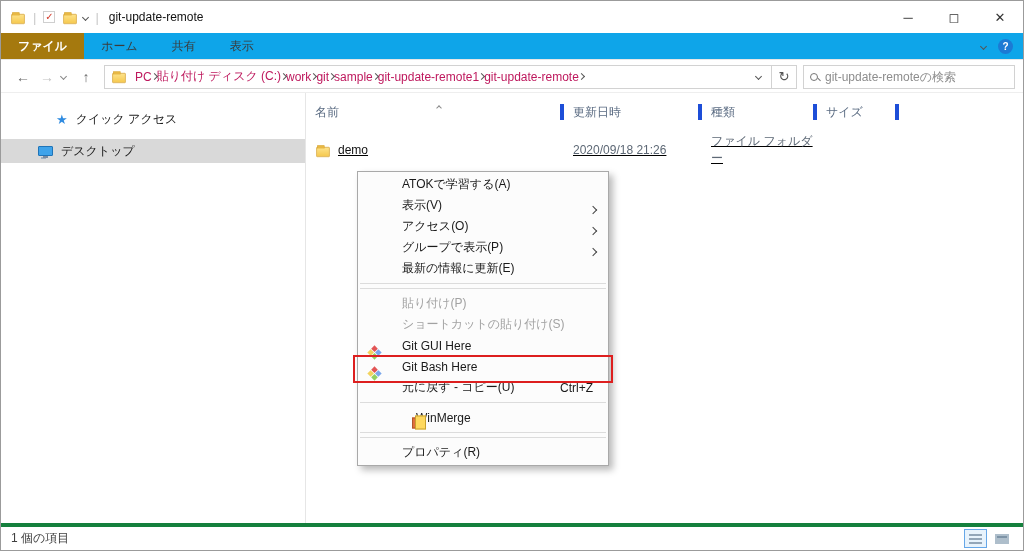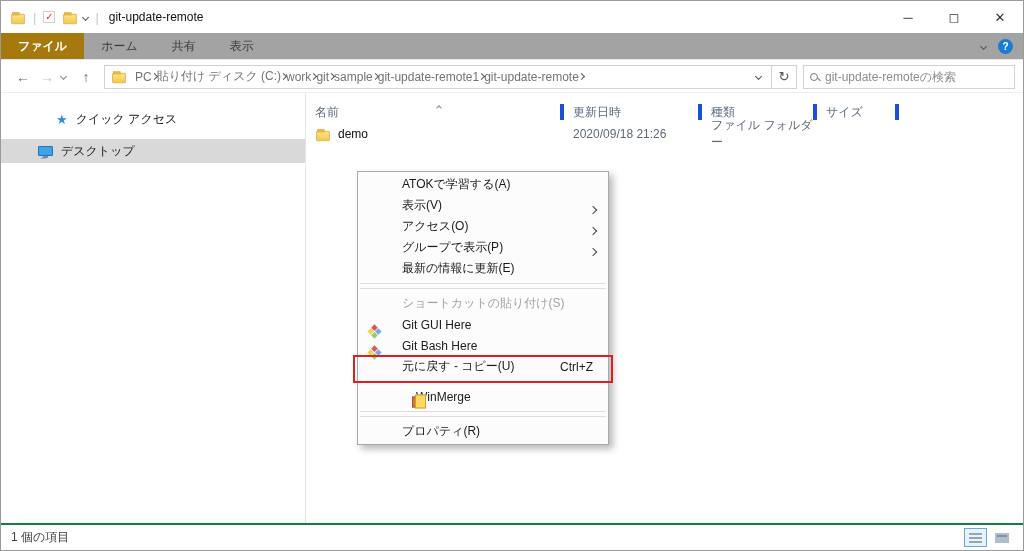--- a/index.html
+++ b/index.html
@@ -23,32 +23,32 @@
   .folder.small { transform:scale(.85); }
 
   
   .chev { display:inline-block; width:5px; height:5px; border-top:1px solid #555; border-right:1px solid #555; }
   .chev.r { transform:rotate(45deg); }
   .chev.d { transform:rotate(135deg); }
   .chev.u { transform:rotate(-45deg); }
   .chev.lg { width:6px; height:6px; border-width:1.3px; }
 
   
-  .ribbon { position:absolute; top:32px; left:0; right:0; height:27px; display:flex; align-items:stretch; border-bottom:1px solid #e6e6e6; background:#a3a3a3; }
+  .ribbon { position:absolute; top:32px; left:0; right:0; height:27px; display:flex; align-items:stretch; border-bottom:1px solid #e6e6e6; background:#0ea5e9; }
   .rtab { font-size:12px; color:#3b3b3b; display:flex; align-items:center; padding:0 17px; }
   .rtab.active { color:#fff; font-weight:bold; }
   .ribbon-right { margin-left:auto; display:flex; align-items:center; gap:12px; padding-right:10px; }
   .help-circle { width:15px; height:15px; border-radius:50%; color:#fff; font-size:10px; font-weight:bold; display:flex; align-items:center; justify-content:center; }
 
   
   .addrrow { position:absolute; top:60px; left:0; right:0; height:32px; display:flex; align-items:center; padding:0 8px 0 10px; border-bottom:1px solid #eee; }
   .nav-ic { font-size:14px; color:#6b6b6b; width:24px; text-align:center; }
   .nav-ic.disabled { color:#c3c3c3; }
   .addrbox { flex:1; height:24px; border:1px solid #d2d2d2; background:#fff; display:flex; align-items:center; padding:0 4px 0 6px; margin-left:6px; }
-  .crumbs { display:flex; align-items:center; font-size:12px; color:#737373; flex:1; }
+  .crumbs { display:flex; align-items:center; font-size:12px; color:#be185d; flex:1; }
   .crumb { white-space:nowrap; }
   .addr-dd { margin-right:6px; }
   .refreshbox { width:25px; height:24px; border:1px solid #d2d2d2; border-left:none; display:flex; align-items:center; justify-content:center; font-size:13px; color:#555; }
   .searchbox { width:212px; height:24px; border:1px solid #d2d2d2; margin-left:6px; display:flex; align-items:center; padding:0 6px; gap:7px; }
   .searchbox input { border:none; outline:none; width:100%; font-size:12px; color:#333; font-family:inherit; }
   .searchbox input::placeholder { color:#8d8d8d; }
   .mag { position:relative; width:8px; height:8px; border:1.4px solid #777; border-radius:50%; flex:none; }
   .mag::after { content:""; position:absolute; width:4px; height:1.4px; background:#777; transform:rotate(45deg); right:-4px; bottom:-1px; }
 
   
@@ -60,26 +60,26 @@
   .side-item.selected { background:#d9d9d9; }
   .star-ic { color:#2f8be0; font-size:13px; line-height:1; }
   .desk-ic { position:relative; width:15px; height:10px; background:#3fa3ea; border:1px solid #1f74b8; border-radius:1px; }
   .desk-ic::after { content:""; position:absolute; left:4px; bottom:-3px; width:5px; height:2px; background:#7a8aa0; box-shadow:-2px 1px 0 0 #9fb0c0; }
 
   .filelist { flex:1; position:relative; padding-top:8px; }
   .lheader { display:flex; height:22px; align-items:center; position:relative; }
   .lh-col { font-size:12px; color:#5a6b82; padding-left:9px; height:16px; line-height:16px; border-right:4px solid #1d4ed8; }
   .sortmark { position:absolute; left:131px; top:-5px; }
   .sortmark .chev { border-color:#8a8a8a; width:4px; height:4px; }
-  .lrow { display:flex; height:22px; align-items:center; margin-top:0; }
+  .lrow { display:flex; height:22px; align-items:center; margin-top:16px;text-decoration:underline; }
   .lr-cell { font-size:12px; padding-left:9px; color:#5d6875; display:flex; align-items:center; gap:7px; }
   .lr-cell.name { color:#111; }
 
   
-  .statusbar { position:absolute; left:0; right:0; bottom:0; height:27px; border-top:2px solid #15803d; display:flex; align-items:center; padding:0 10px; }
+  .statusbar { position:absolute; left:0; right:0; bottom:0; height:27px; border-top:4px solid #15803d; display:flex; align-items:center; padding:0 10px; }
   .status-text { font-size:12px; color:#3f3f3f; }
   .viewbtns { margin-left:auto; display:flex; gap:3px; }
   .vbtn { width:23px; height:19px; display:flex; align-items:center; justify-content:center; border:1px solid transparent; }
   .vbtn.selected { border-color:#66a7e8; background:#e8f3fc; }
   .vb-details { display:flex; flex-direction:column; gap:2px; }
   .vb-details i { display:block; width:13px; height:2px; background:#93a6b8; }
   .vb-content { width:14px; height:10px; background:#aebecb; position:relative; }
   .vb-content::after { content:""; position:absolute; left:2px; top:2px; width:10px; height:2px; background:#7d93a6; }
 
   
@@ -243,20 +243,23 @@
       <div class="menu-item">
         <span>グループで表示(P)</span>
         <span class="mi-sub"><span class="chev r lg"></span></span>
       </div>
       <div class="menu-item">
         <span>最新の情報に更新(E)</span>
       </div>
       <div class="menu-sep"></div>
       <div class="menu-sep"></div>
       <div class="menu-item disabled">
+        <span>貼り付け(P)</span>
+      </div>
+      <div class="menu-item disabled">
         <span>ショートカットの貼り付け(S)</span>
       </div>
       <div class="menu-item">
         <span class="mi-icon git-ic">
           <i class="c1"></i>
           <i class="c2"></i>
           <i class="c3"></i>
           <i class="c4"></i>
         </span>
         <span>Git GUI Here</span>

